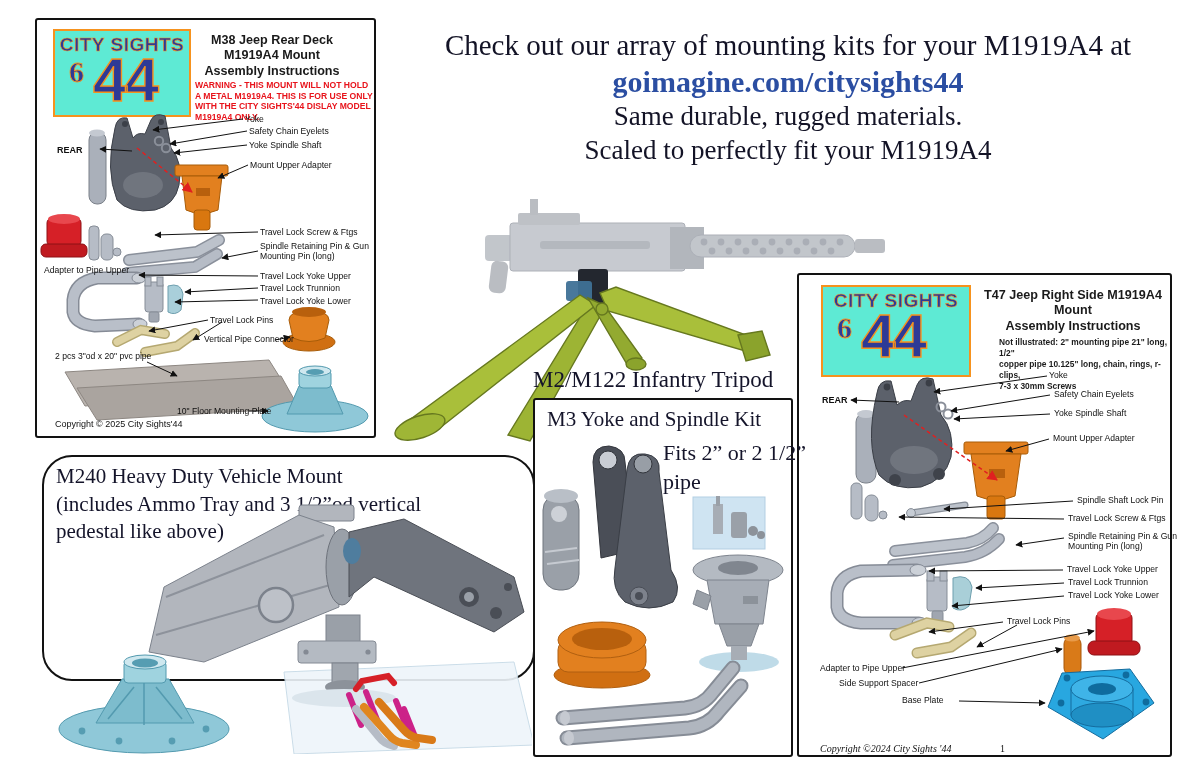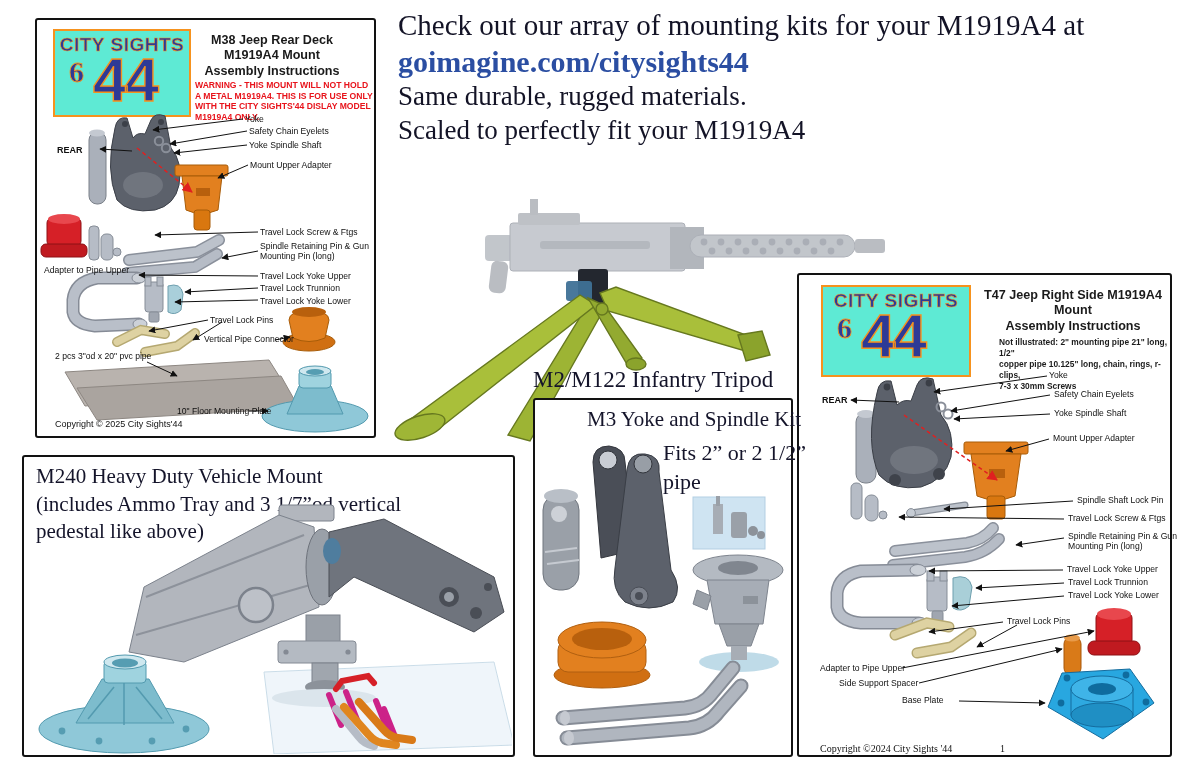--- a/index.html
+++ b/index.html
@@ -15,21 +15,21 @@
   .note{position:absolute;font:600 8.4px/1.3 "Liberation Sans",sans-serif;color:#1c1c1c;}
   .logo{position:absolute;border:2.5px solid #f6921e;background:#5eead4;box-sizing:border-box;
         text-align:center;overflow:hidden;}
   .logo .l1{display:block;font:800 19px/1.05 "Liberation Sans",sans-serif;color:#2e3a96;
             letter-spacing:.5px;margin-top:4px;-webkit-text-stroke:.6px #f6921e;}
   .logo .row{display:block;position:relative;height:58px;}
   .logo .six{position:absolute;left:14px;top:2px;font:800 30px/1 "Liberation Serif",serif;
              color:#2e3a96;-webkit-text-stroke:.8px #f6921e;}
   .logo .ff{position:absolute;left:38px;top:-6px;font:800 62px/1 "Liberation Sans",sans-serif;
             color:#2e3a96;letter-spacing:-3px;-webkit-text-stroke:1.4px #f6921e;}
-  .hdr{position:absolute;left:398px;top:8px;width:780px;}
+  .hdr{position:absolute;left:398px;top:28px;width:780px;text-align:center;}
   .hdr .h1{font:29px/1.2 "Liberation Serif",serif;color:#131326;}
   .hdr .hl{font:bold 30px/1.25 "Liberation Serif",serif;color:#2b4ea2;}
   .hdr .h2{font:27px/1.25 "Liberation Serif",serif;color:#131326;}
   .cap{position:absolute;font:23px/1.2 "Liberation Serif",serif;color:#14142a;white-space:nowrap;}
   .bigtitle{position:absolute;font:21px/1.32 "Liberation Serif",serif;color:#14142a;white-space:nowrap;}
   .copy{position:absolute;font:9px/1.2 "Liberation Sans",sans-serif;color:#111;white-space:nowrap;}
   .copys{position:absolute;font:10px/1.2 "Liberation Serif",serif;color:#111;white-space:nowrap;}
   svg{position:absolute;left:0;top:0;}
 </style>
 </head>
@@ -321,28 +321,28 @@
     <span class="lbl" style="left:269px;top:238px;">Travel Lock Screw &amp; Ftgs</span>
     <span class="lbl" style="left:269px;top:256px;">Spindle Retaining Pin &amp; Gun</span>
     <span class="lbl" style="left:269px;top:266px;">Mounting Pin (long)</span>
     <span class="lbl" style="left:268px;top:289px;">Travel Lock Yoke Upper</span>
     <span class="lbl" style="left:269px;top:302px;">Travel Lock Trunnion</span>
     <span class="lbl" style="left:269px;top:315px;">Travel Lock Yoke Lower</span>
     <span class="lbl" style="left:208px;top:341px;">Travel Lock Pins</span>
     <span class="lbl" style="left:21px;top:388px;">Adapter to Pipe Upper</span>
     <span class="lbl" style="left:40px;top:403px;">Side Support Spacer</span>
     <span class="lbl" style="left:103px;top:420px;">Base Plate</span>
-    <span class="copys" style="left:21px;top:468px;">Copyright ©2024 City Sights '44</span>
+    <span class="copys" style="left:21px;top:468px;font-style:italic;">Copyright ©2024 City Sights '44</span>
     <span class="copys" style="left:201px;top:468px;">1</span>
   </div>
 
-  <div class="panel" style="left:22px;top:455px;width:493px;height:302px;">
+  <div class="panel" style="left:42px;top:455px;width:493px;height:226px;border-radius:30px;">
     <div class="bigtitle" style="left:12px;top:6px;">
       <div>M240 Heavy Duty Vehicle Mount</div>
-      <div>(includes Ammo Tray and 3 1/7”od vertical</div>
+      <div>(includes Ammo Tray and 3 1/2”od vertical</div>
       <div>pedestal like above)</div>
     </div>
     <svg width="488" height="297" viewBox="0 0 488 297">
       <polygon points="240,215 470,205 490,288 250,297" fill="#eef5fa" stroke="#c5d9e6" opacity="0.9"></polygon>
       <rect x="255" y="48" width="55" height="16" rx="3" fill="#b2b6bd" stroke="#7c828c"></rect>
       <polygon points="105,195 120,130 255,58 290,70 295,150 160,205" fill="#b2b6bd" stroke="#7c828c"></polygon>
       <line x1="122" y1="140" x2="280" y2="78" stroke="#8d929b" stroke-width="2"></line>
       <line x1="112" y1="178" x2="286" y2="128" stroke="#8d929b" stroke-width="2"></line>
       <circle cx="232" cy="148" r="17" fill="#bdc1c8" stroke="#7c828c" stroke-width="2.5"></circle>
       <ellipse cx="298" cy="110" rx="16" ry="38" fill="#9aa0a8" stroke="#6d727b"></ellipse>
@@ -378,21 +378,21 @@
         <line x1="352" y1="244" x2="364" y2="274"></line>
           <line x1="360" y1="252" x2="372" y2="282"></line>
       </g>
       <path d="M312,252 L335,280 Q340,287 350,289" stroke="#b6bcc6" stroke-width="8" fill="none" stroke-linecap="round"></path>
       <path d="M320,250 L345,278 Q350,284 358,286 L372,288" stroke="#e0861f" stroke-width="8" fill="none" stroke-linecap="round"></path>
       <path d="M335,245 L360,273 Q366,280 374,281 L388,283" stroke="#d97a18" stroke-width="8" fill="none" stroke-linecap="round"></path>
     </svg>
   </div>
 
   <div class="panel" style="left:533px;top:398px;width:260px;height:359px;">
-    <span class="bigtitle" style="left:12px;top:6px;margin-left:40px;">M3 Yoke and Spindle Kit</span>
+    <span class="bigtitle" style="left:12px;top:6px;">M3 Yoke and Spindle Kit</span>
     <div class="bigtitle" style="left:128px;top:38px;font-size:22px;">
       <div>Fits 2” or 2 1/2”</div>
       <div>pipe</div>
     </div>
     <svg width="255" height="354" viewBox="0 0 255 354">
       <rect x="158" y="97" width="72" height="52" fill="#cfe4f2" stroke="#b3cfe3"></rect>
       <rect x="178" y="104" width="10" height="30" fill="#a7adb5"></rect>
       <rect x="181" y="96" width="4" height="10" fill="#9aa0a8"></rect>
       <rect x="196" y="112" width="16" height="26" rx="3" fill="#9aa0a8"></rect>
       <circle cx="218" cy="131" r="5" fill="#8c929a"></circle>

